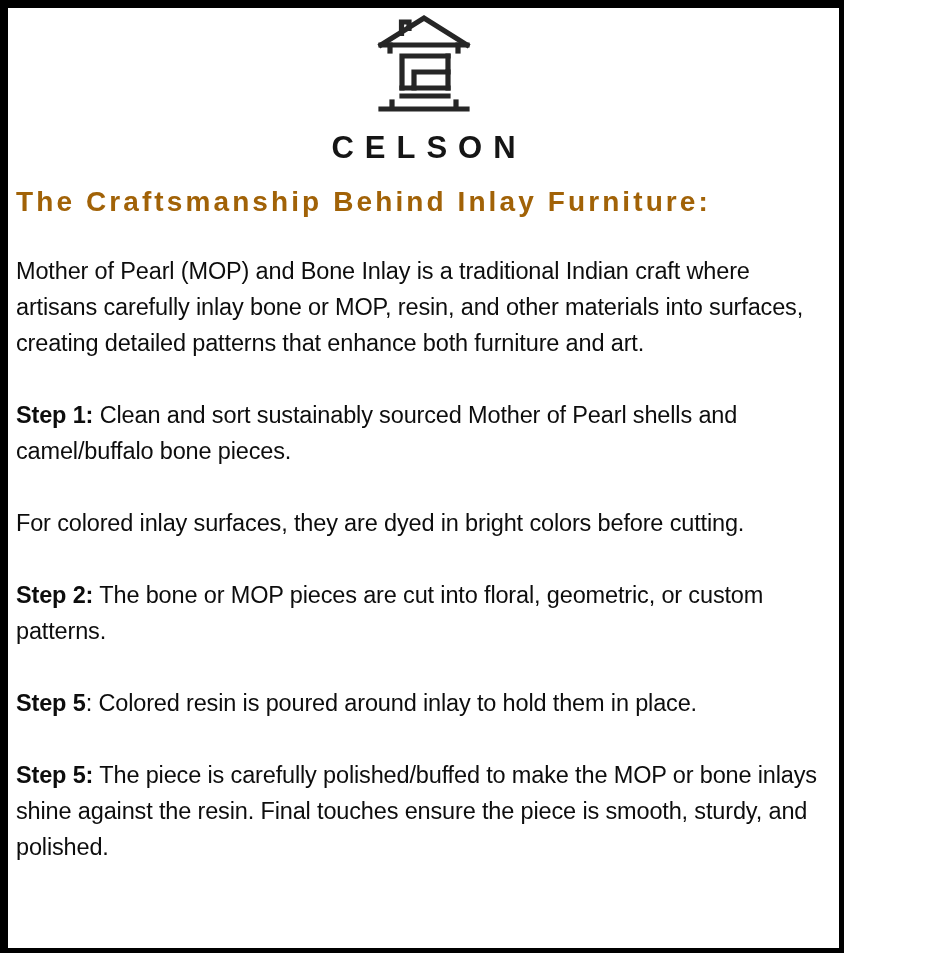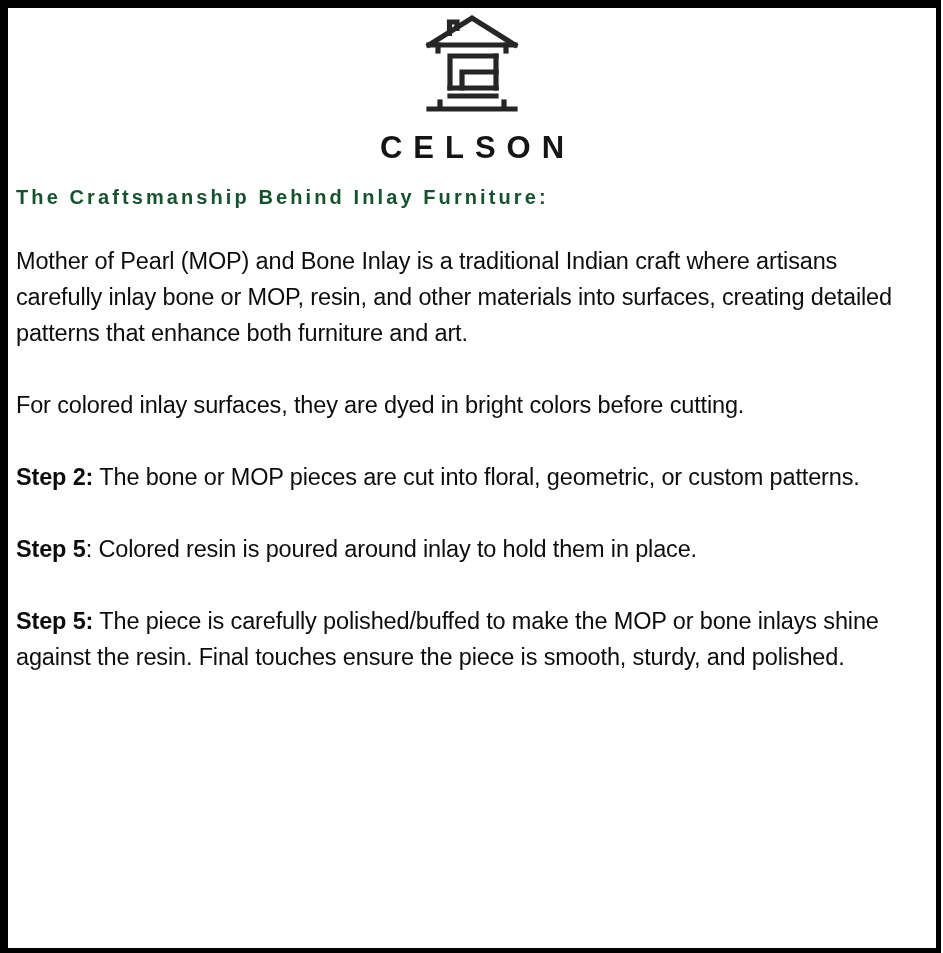--- a/index.html
+++ b/index.html
@@ -10,21 +10,21 @@
   body {
     width: 943px;
     height: 953px;
     font-family: "Liberation Sans", sans-serif;
     -webkit-font-smoothing: antialiased;
   }
 
   #poster {
     position: relative;
     box-sizing: border-box;
-    width: 941px;
+    width: 844px;
     height: 953px;
     background: #ffffff;
     border-top: 8px solid #000000;
     border-left: 8px solid #000000;
     border-right: 5px solid #000000;
     border-bottom: 5px solid #000000;
     overflow: hidden;
   }
 
   
@@ -47,24 +47,24 @@
     
     text-indent: 11px;
     color: #151515;
     line-height: 1;
   }
 
   
   .doc-heading {
     margin: 22px 12px 0 8px;
     font-family: "Liberation Sans", sans-serif;
-    font-size: 20px;
+    font-size: 28px;
     font-weight: 700;
     letter-spacing: 3.1px;
-    color: #14532d;
+    color: #a16207;
     line-height: 1.2;
     white-space: nowrap;
   }
 
   
   .body-copy {
     margin: 0 0 0 8px;
     padding-right: 20px;
   }
   .para {
@@ -123,20 +123,23 @@
     <div class="wordmark">CELSON</div>
   </div>
 
   <h1 class="doc-heading">The Craftsmanship Behind Inlay Furniture:</h1>
 
   <div class="body-copy">
     <p class="para para-intro">
       <span class="step-label"></span><span></span><span>Mother of Pearl (MOP) and Bone Inlay is a traditional Indian craft where artisans carefully inlay bone or MOP, resin, and other materials into surfaces, creating detailed patterns that enhance both furniture and art.</span>
     </p>
 
+    <p class="para">
+      <span class="step-label">Step 1:</span><span></span><span> Clean and sort sustainably sourced Mother of Pearl shells and camel/buffalo bone pieces.</span>
+    </p>
 
     <p class="para">
       <span class="step-label"></span><span></span><span>For colored inlay surfaces, they are dyed in bright colors before cutting.</span>
     </p>
 
     <p class="para">
       <span class="step-label">Step 2:</span><span></span><span> The bone or MOP pieces are cut into floral, geometric, or custom patterns.</span>
     </p>
 
 

